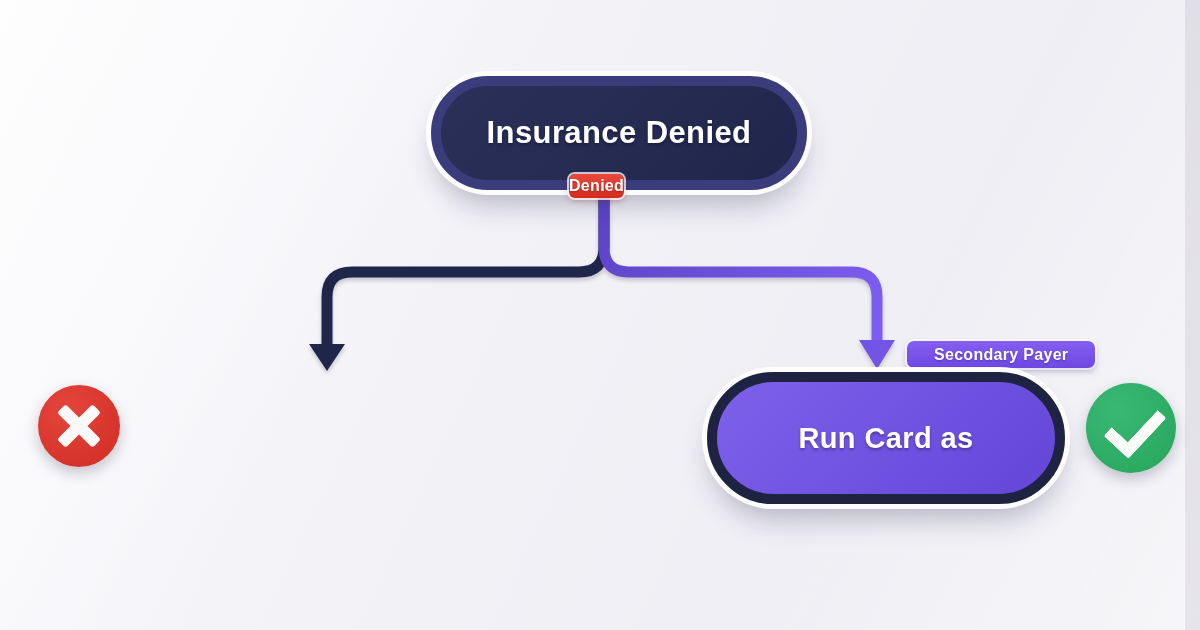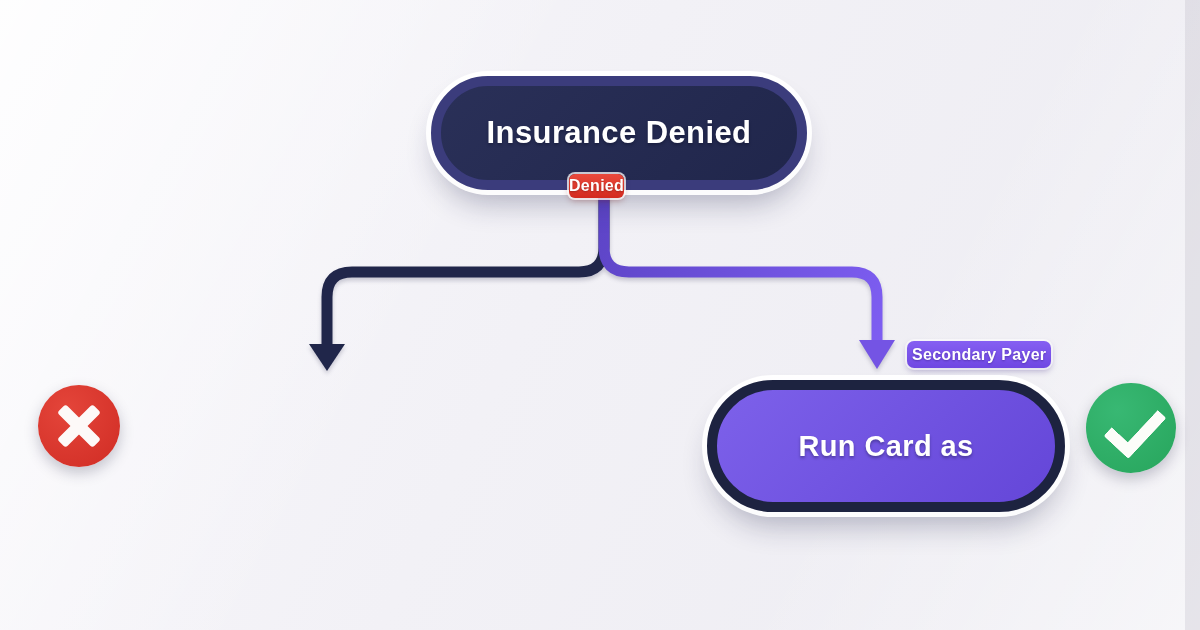--- a/index.html
+++ b/index.html
@@ -30,37 +30,37 @@
     left:431px;top:76px;width:356px;height:94px;
     background:linear-gradient(135deg,#2a3058,#20264b);
     border:10px solid #3b3c7c;font-size:31px;
   }
   .node-cash{
     left:153px;top:375px;width:354px;height:110px;
     background:linear-gradient(135deg,#2a3155,#1f2544);
     border:10px solid #5a42d6;font-size:30px;
   }
   .node-secondary{
-    left:707px;top:380px;width:338px;height:112px;
+    left:707px;top:372px;width:338px;height:112px;
     background:linear-gradient(135deg,#7d61ea,#6446d8);
     border:10px solid #1d2340;font-size:29px;line-height:34px;
     flex-direction:column;
   }
   .badge{
     position:absolute;color:#fff;white-space:nowrap;
     display:flex;align-items:center;justify-content:center;
     text-shadow:0 1px 2px rgba(60,10,10,.3);letter-spacing:.3px;
   }
   .badge-denied{
     left:569px;top:174px;height:24px;padding:0 0;font-size:16px;
     background:linear-gradient(#ea4a3c,#d32b20);border-radius:6px;
     box-shadow:0 0 0 2px rgba(255,255,255,.75),0 3px 6px rgba(120,30,30,.35);
   }
   .badge-secondary{
-    left:907px;top:341px;height:27px;padding:0 5px;font-size:16px;
+    left:907px;top:341px;height:27px;padding:0 27px;font-size:16px;
     background:linear-gradient(#855ff2,#6f47e2);border-radius:7px;
     box-shadow:0 0 0 2px rgba(255,255,255,.6),0 3px 6px rgba(60,40,130,.35);
     text-shadow:0 1px 2px rgba(40,20,100,.4);
   }
   .icon-circle{position:absolute;border-radius:50%;
     box-shadow:0 6px 14px rgba(40,40,70,.25);}
   .x-circle{left:38px;top:385px;width:82px;height:82px;
     background:radial-gradient(circle at 35% 30%,#e4453a,#d02c24);}
   .x-circle .bar{position:absolute;left:16px;top:35px;width:50px;height:12px;
     background:#fdf9f8;border-radius:3px;}

